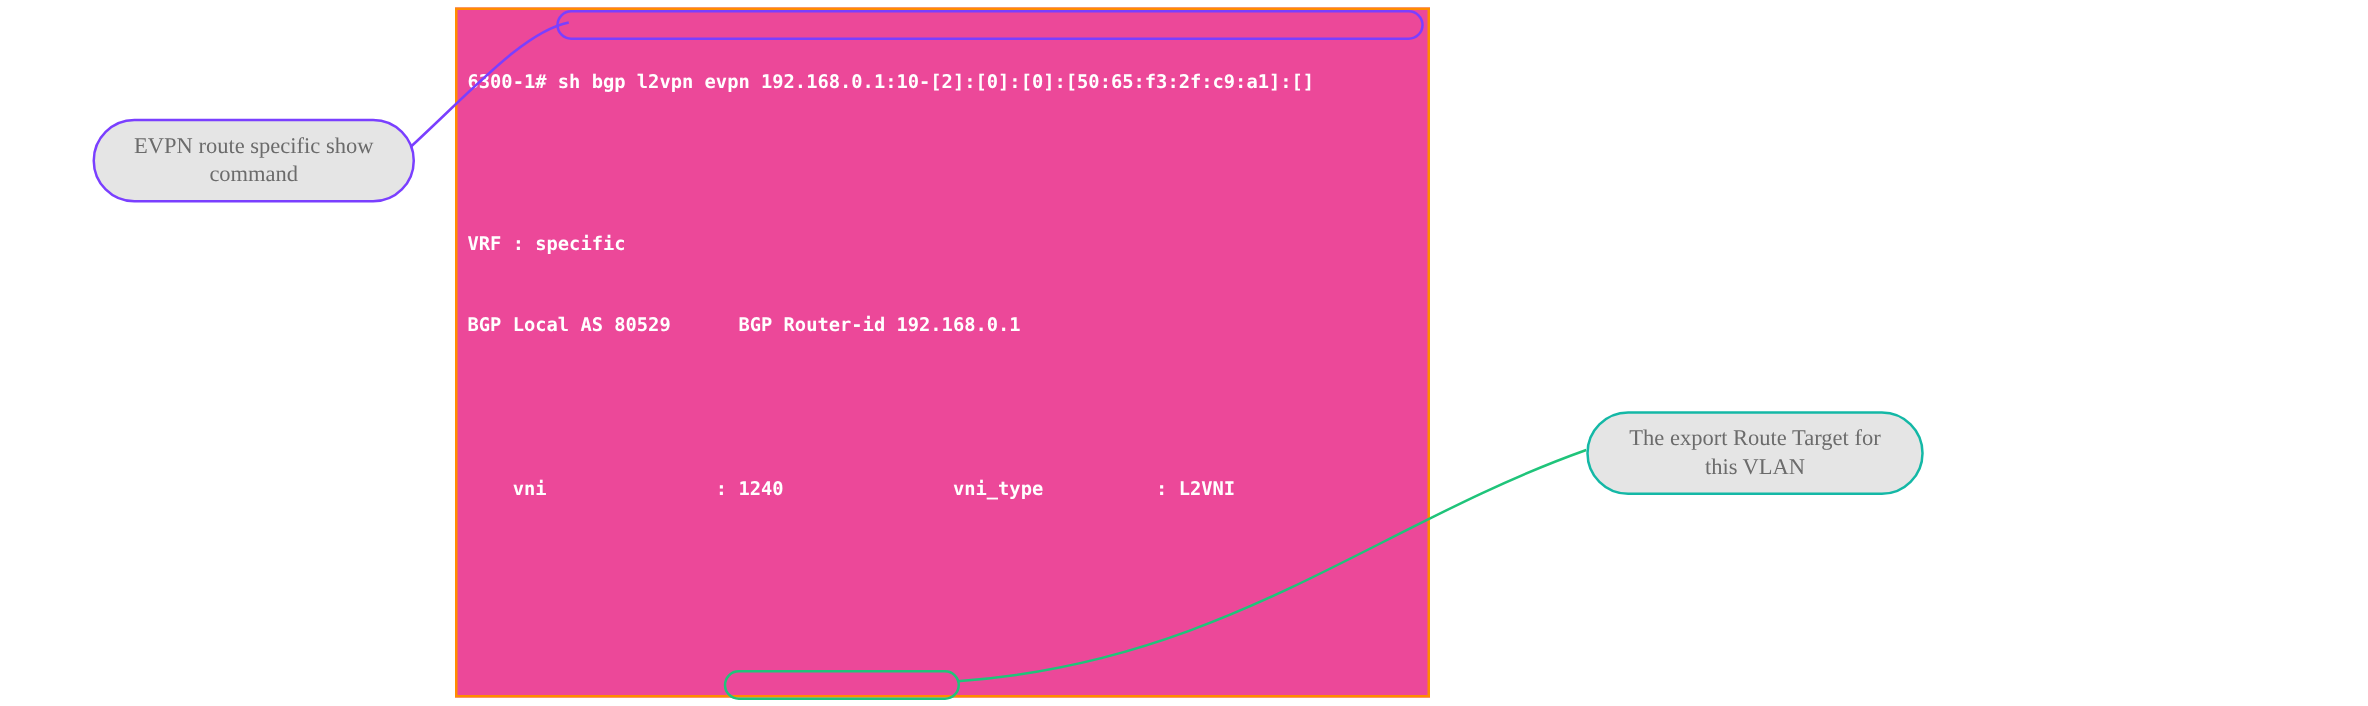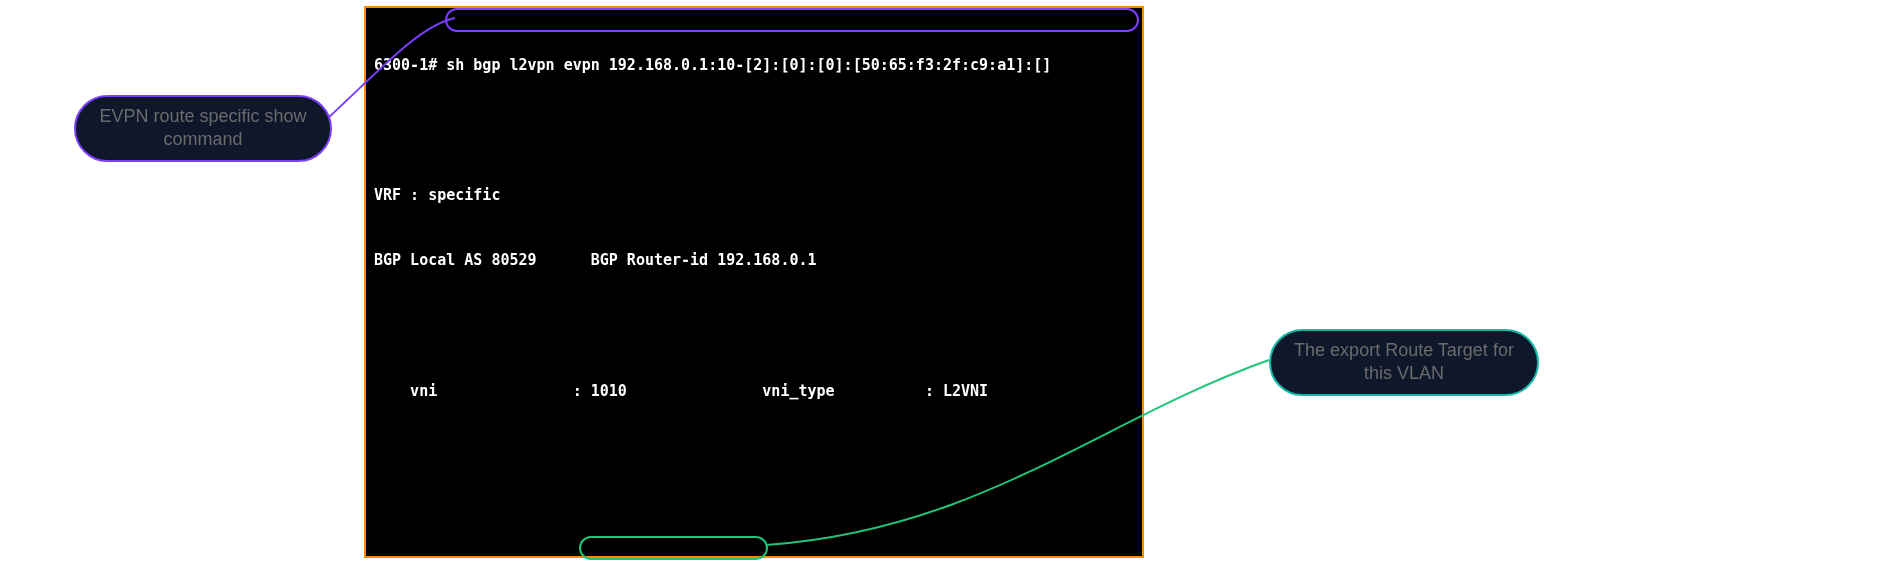--- a/index.html
+++ b/index.html
@@ -11,21 +11,21 @@
     height: 565px;
     position: relative;
     overflow: hidden;
   }
   .terminal {
     position: absolute;
     left: 364px;
     top: 6px;
     width: 780px;
     height: 552px;
-    background: #000000;
+    background: #ec4899;
     border: 2px solid #ff8c00;
     font-family: "Menlo", "Monaco", "Consolas", monospace;
     font-size: 15px;
     font-weight: bold;
     color: #ffffff;
     padding: 3px 8px 0 8px;
     box-sizing: border-box;
     line-height: 1.45;
     white-space: pre;
   }
@@ -34,22 +34,23 @@
     white-space: pre;
   }
   .callout {
     position: absolute;
     padding: 8px 22px;
     border-radius: 999px;
     font-size: 18px;
     color: #6b6b6b;
     text-align: center;
     line-height: 1.3;
-    background: #0f172a;
+    background: #e5e5e5;
     z-index: 5;
+    font-family: Liberation Serif, serif;
   }
   .callout-purple {
     border: 2px solid #7a3fff;
     left: 74px;
     top: 95px;
     width: 210px;
     box-sizing: content-box;
   }
   .callout-green {
     border: 2px solid #14b8a6;
@@ -84,21 +85,21 @@
 </style>
 </head>
 <body>
 
 <div class="terminal">
   <span class="term-line"><span>6300-1#</span> <span>sh bgp l2vpn evpn 192.168.0.1:10-[2]:[0]:[0]:[50:65:f3:2f:c9:a1]:[]</span></span>
   <span class="term-line"> </span>
   <span class="term-line">VRF : specific</span>
   <span class="term-line">BGP Local AS 80529      BGP Router-id 192.168.0.1</span>
   <span class="term-line"> </span>
-  <span class="term-line">    vni               : 1010               vni_type          : L2VNI</span>
+  <span class="term-line">    vni               : 1240               vni_type          : L2VNI</span>
   
   
   
   
   
   
   
   
   
   

